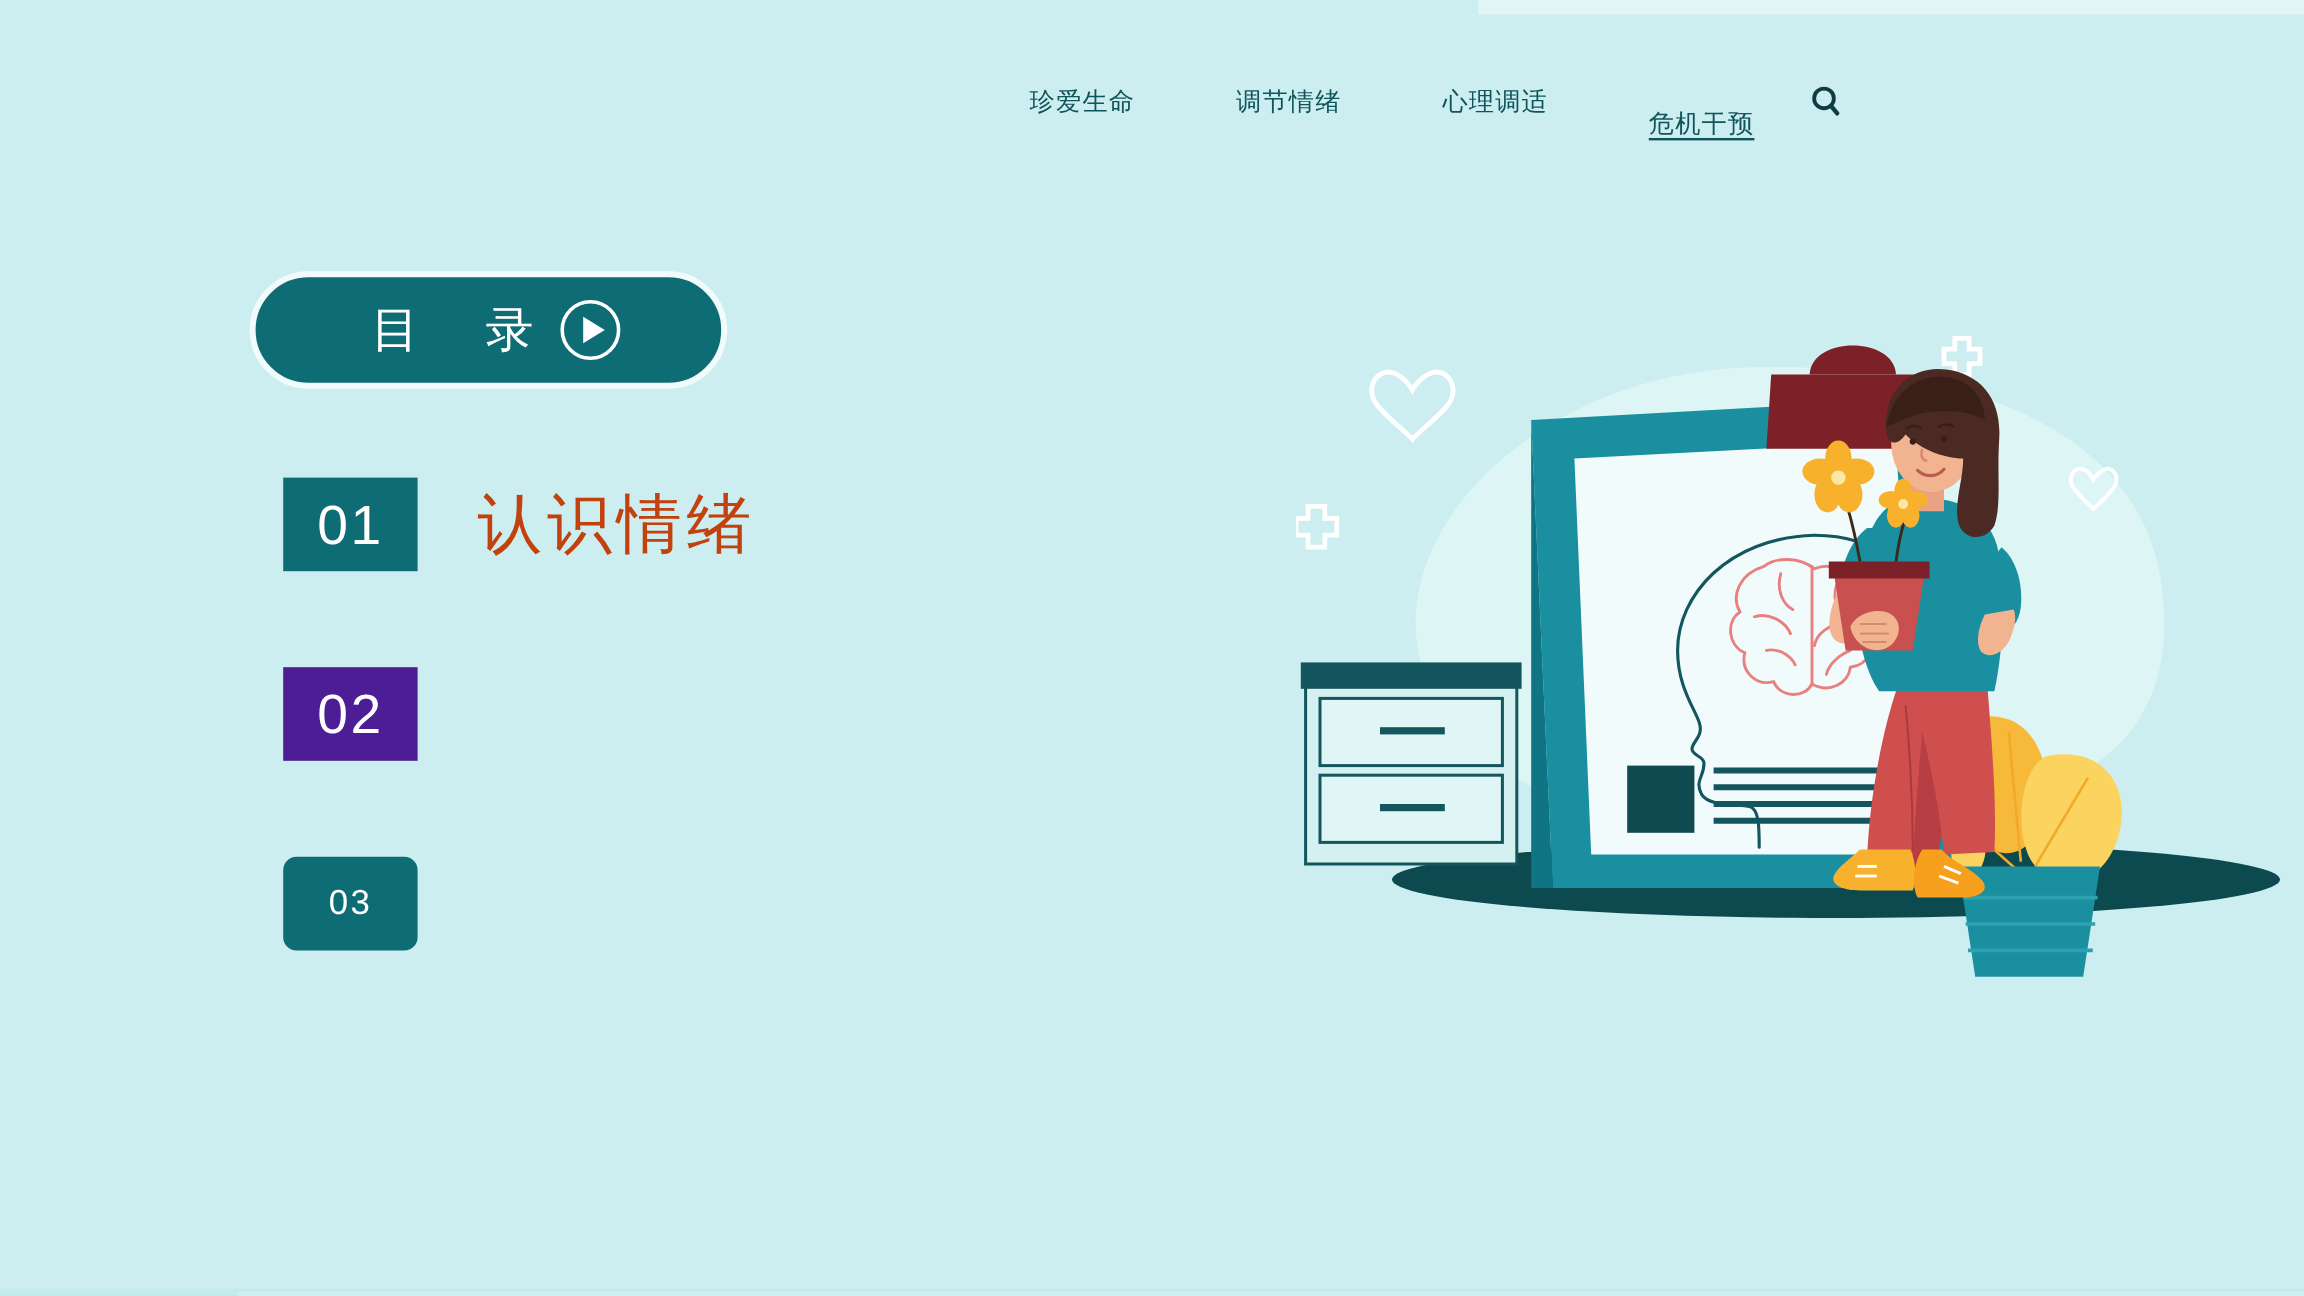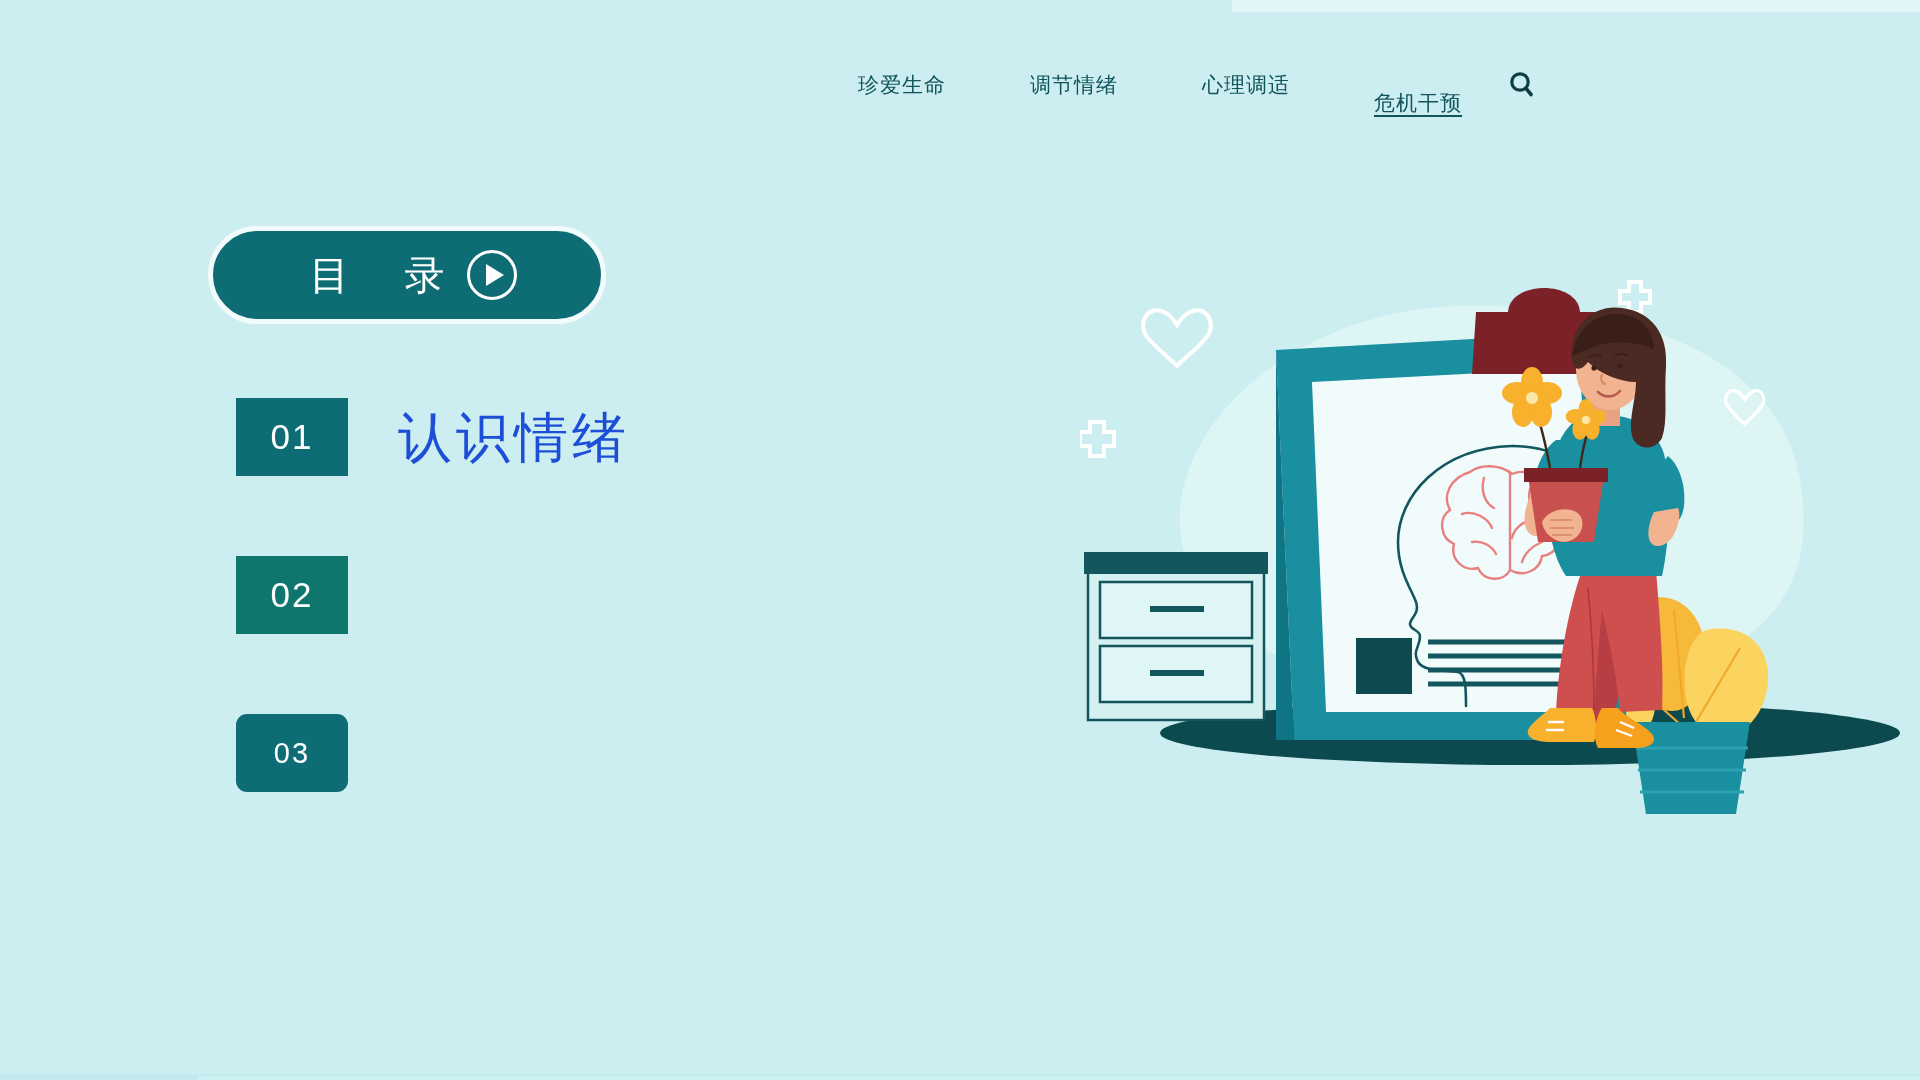--- a/index.html
+++ b/index.html
@@ -123,21 +123,21 @@
     margin-bottom: 80px;
     cursor: pointer;
   }
   .toc-row:last-child { margin-bottom: 0; }
   .toc-num {
     width: 112px; height: 78px;
     display: flex;
     align-items: center;
     justify-content: center;
     color: #ffffff;
-    font-size: 35px;
+    font-size: 46px;
     letter-spacing: 2px;
     flex: none;
   }
   .toc-num.sm { font-size: 29px; border-radius: 11px; }
   .toc-label {
     margin-left: 50px;
     font-size: 54px;
     letter-spacing: 4px;
     white-space: nowrap;
     line-height: 1;
@@ -178,25 +178,25 @@
     <span class="badge-text">目 录</span>
     <span class="play-circle">
       <span class="play-tri"></span>
     </span>
   </div>
 
   <div class="toc">
 
     <div class="toc-row">
       <div class="toc-num" style="background:#0e6c74">01</div>
-      <div class="toc-label" style="color:#1d4ed8">认识情绪</div>
+      <div class="toc-label" style="color:#c2410c">认识情绪</div>
     </div>
 
     <div class="toc-row">
-      <div class="toc-num" style="background:#0f766e">02</div>
+      <div class="toc-num" style="background:#4c1d95">02</div>
     </div>
 
     <div class="toc-row">
       <div class="toc-num sm" style="background:#0e6c74">03</div>
     </div>
 
   </div>
 </div>
 
 <div class="illus">

